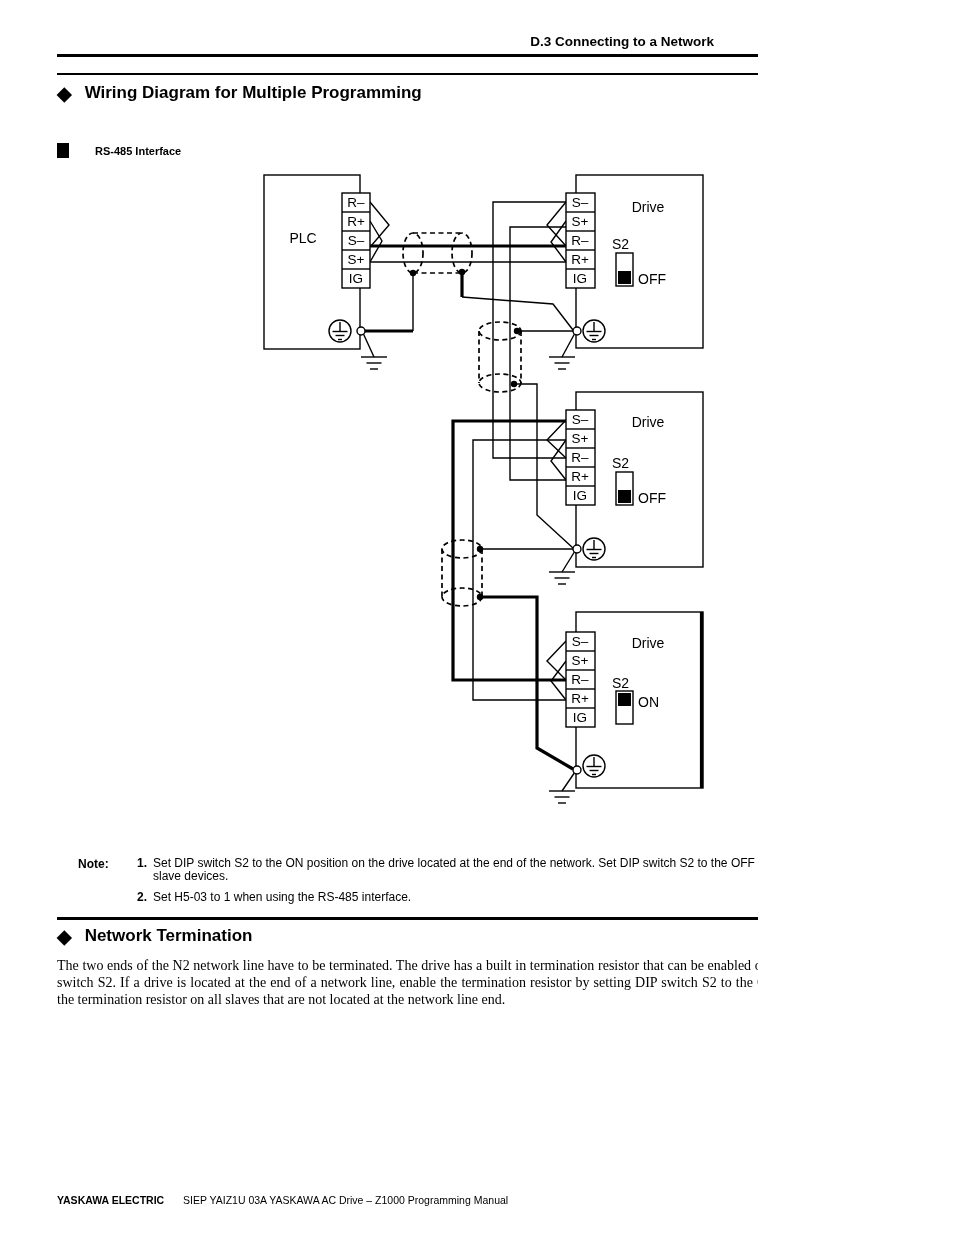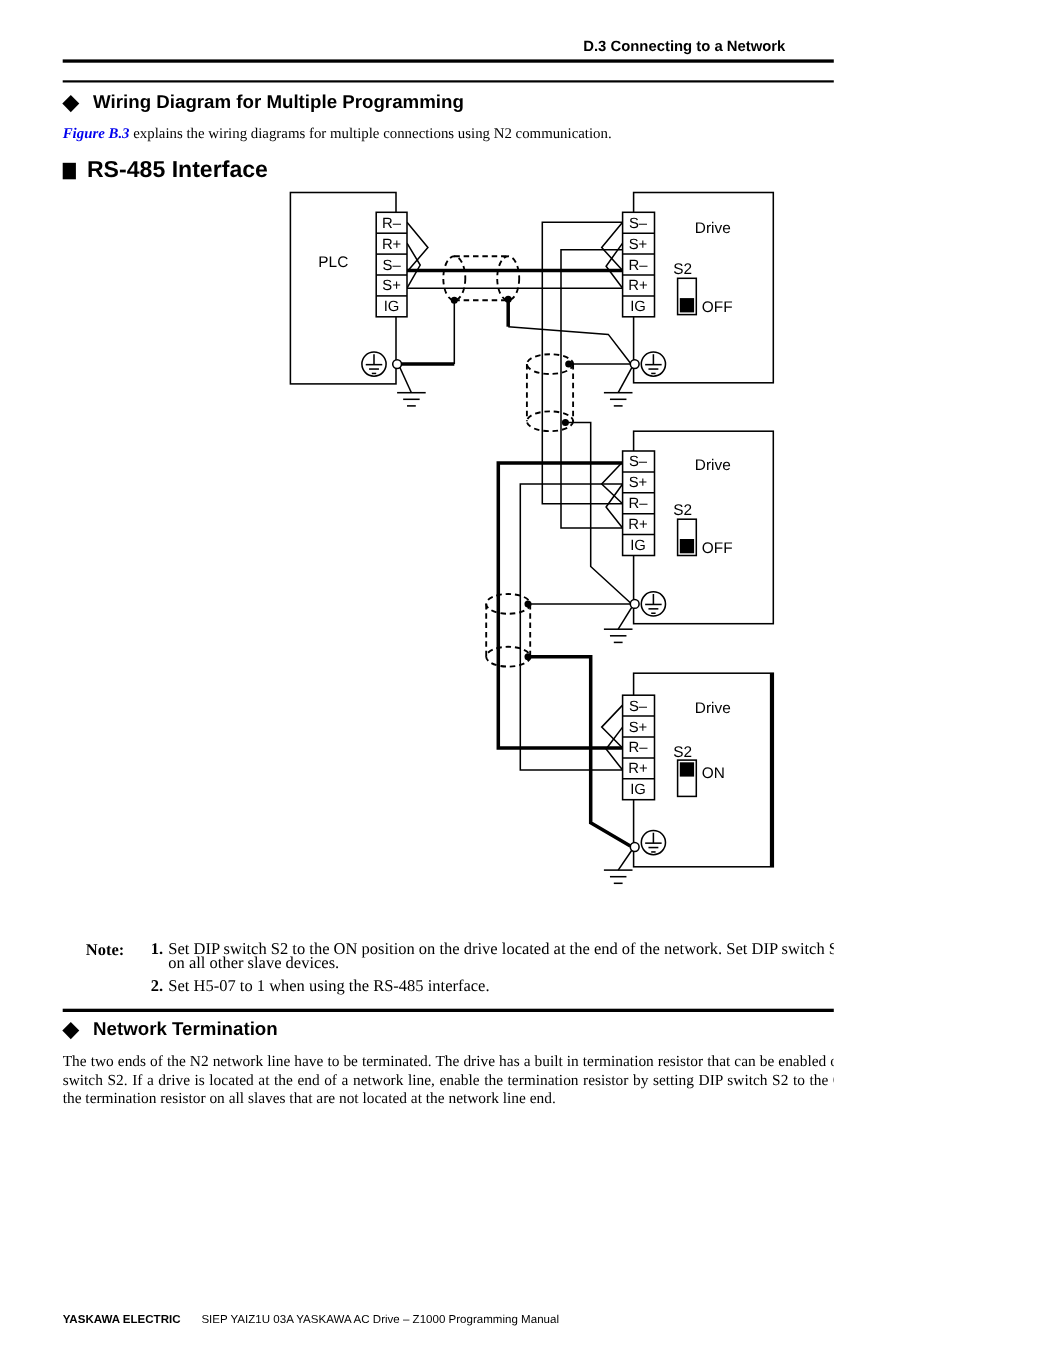--- a/index.html
+++ b/index.html
@@ -7,24 +7,24 @@
         font-family:"Liberation Sans",sans-serif;color:#000;}
   .abs{position:absolute;}
   .serif{font-family:"Liberation Serif",serif;}
   .hdr-title{top:34px;right:44px;font-size:13.5px;font-weight:bold;}
   .rule-thick{left:57px;width:853px;height:3px;background:#000;}
   .rule-thin{left:57px;width:853px;height:1.5px;background:#000;}
   .h1{left:57px;font-size:17px;font-weight:bold;display:flex;align-items:center;gap:13px;}
   .diamond{font-size:19px;line-height:17px;}
   .intro{top:113px;left:57px;font-size:13.5px;width:853px;}
   .fig-link{font-weight:bold;font-style:italic;}
-  .h2{top:143px;left:57px;font-size:21px;font-weight:bold;display:flex;align-items:center;gap:10px;}
+  .h2{top:143px;left:57px;font-size:11px;font-weight:bold;display:flex;align-items:center;gap:26px;}
   .sq{display:inline-block;width:12px;height:15px;background:#000;}
   .caption{top:822px;left:57px;width:880px;text-align:right;font-size:13px;font-weight:bold;white-space:pre;}
-  .notes{top:857px;left:57px;width:853px;font-family:Liberation Serif, serif;font-size:15px;line-height:13px;}
+  .notes{top:857px;left:57px;width:853px;font-family:Liberation Sans, sans-serif;font-size:12px;line-height:13px;}
   .note-label{position:absolute;left:21px;top:1px;font-weight:bold;}
   .note-items{margin-left:80px;width:760px;}
   .note-item{display:flex;margin-bottom:8px;}
   .note-num{font-weight:bold;width:16px;flex:none;}
   .note-txt{width:744px;}
   .h3{top:926px;}
   .para{top:957px;left:57px;width:820px;font-size:14px;line-height:17px;text-align:justify;font-family:Liberation Serif, serif;}
   .side-vert{top:1105px;left:921px;width:96px;transform:rotate(-90deg);transform-origin:0 0;
              font-size:9.5px;font-weight:bold;line-height:11.5px;text-align:center;}
   .tab-d{left:924px;top:1121px;width:30px;height:29px;border-radius:8px 0 0 5px;
@@ -49,23 +49,20 @@
 
   <div class="abs hdr-title">D.3 Connecting to a Network</div>
   <div class="abs rule-thick" style="top:54px"></div>
   <div class="abs rule-thin" style="top:73px"></div>
 
   <div class="abs h1" style="top:83px">
     <span class="diamond">◆</span>
     <span>Wiring Diagram for Multiple Programming</span>
   </div>
 
-  <div class="abs intro serif">
-    <span class="fig-link serif" style="color:#0000EE">Figure B.3</span><span> explains the wiring diagrams for multiple connections using N2 communication.</span>
-  </div>
 
   <div class="abs h2">
     <span class="sq"></span>
     <span>RS-485 Interface</span>
   </div>
 
   <svg class="abs" style="left:0;top:0" width="954" height="1235" viewBox="0 0 954 1235">
 
     <g>
       <rect class="w" x="264" y="175" width="96" height="174"></rect>
@@ -280,21 +277,21 @@
 
   <div class="abs notes">
     <span class="note-label">Note:</span>
     <div class="note-items">
       <div class="note-item">
         <span class="note-num">1.</span>
         <span class="note-txt">Set DIP switch S2 to the ON position on the drive located at the end of the network. Set DIP switch S2 to the OFF positions on all other slave devices.</span>
       </div>
       <div class="note-item">
         <span class="note-num">2.</span>
-        <span class="note-txt">Set H5-07 to 1 when using the RS-485 interface.</span>
+        <span class="note-txt">Set H5-03 to 1 when using the RS-485 interface.</span>
       </div>
     </div>
   </div>
 
   <div class="abs rule-thick" style="top:917px"></div>
 
   <div class="abs h1 h3">
     <span class="diamond">◆</span>
     <span>Network Termination</span>
   </div>

